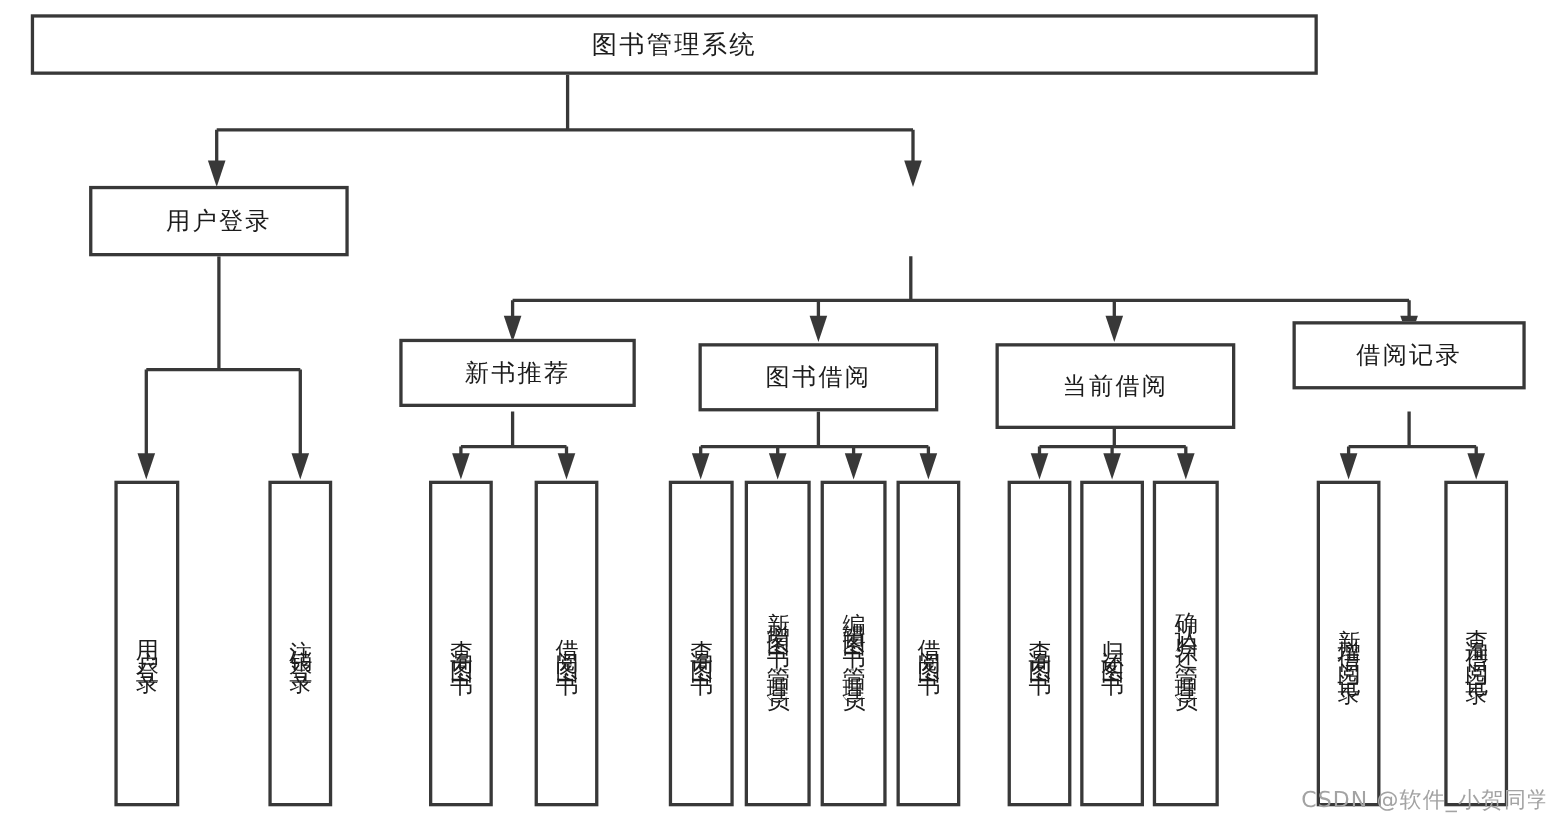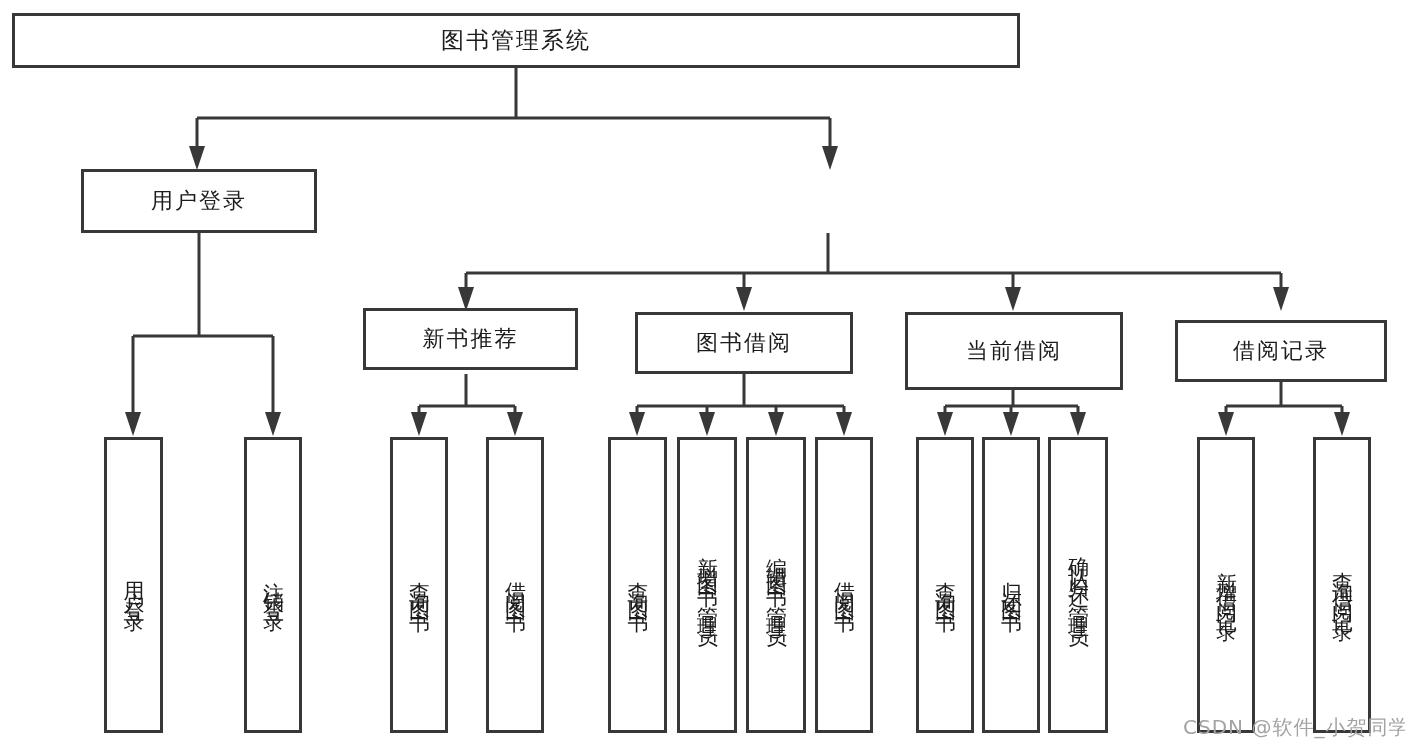--- a/index.html
+++ b/index.html
@@ -97,38 +97,38 @@
     <path d="M1013,374 V406 M945,406 H1078 M945,406 V420 M1011,406 V420 M1078,406 V420"></path>
     <polygon points="937,412 953,412 945,436"></polygon>
     <polygon points="1003,412 1019,412 1011,436"></polygon>
     <polygon points="1070,412 1086,412 1078,436"></polygon>
 
     <path d="M1281,374 V406 M1226,406 H1342 M1226,406 V420 M1342,406 V420"></path>
     <polygon points="1218,412 1234,412 1226,436"></polygon>
     <polygon points="1334,412 1350,412 1342,436"></polygon>
   </svg>
 
-  <div class="node h-node root-node" style="left:12px;top:13px;width:1008px;height:55px">
+  <div class="node h-node root-node" style="left:28px;top:13px;width:1170px;height:55px">
     <span>图书管理系统</span>
   </div>
 
   <div class="node h-node" style="left:81px;top:169px;width:236px;height:64px">
     <span>用户登录</span>
   </div>
 
   <div class="node h-node" style="left:363px;top:308px;width:215px;height:62px">
     <span>新书推荐</span>
   </div>
   <div class="node h-node" style="left:635px;top:312px;width:218px;height:62px">
     <span>图书借阅</span>
   </div>
   <div class="node h-node" style="left:905px;top:312px;width:218px;height:78px">
     <span>当前借阅</span>
   </div>
-  <div class="node h-node" style="left:1175px;top:320px;width:212px;height:62px">
+  <div class="node h-node" style="left:1175px;top:292px;width:212px;height:62px">
     <span>借阅记录</span>
   </div>
 
   <div class="node v-node" style="left:104px;top:437px;width:59px;height:296px">
     <span>用户登录</span>
   </div>
   <div class="node v-node" style="left:244px;top:437px;width:58px;height:296px">
     <span>注销登录</span>
   </div>
 

